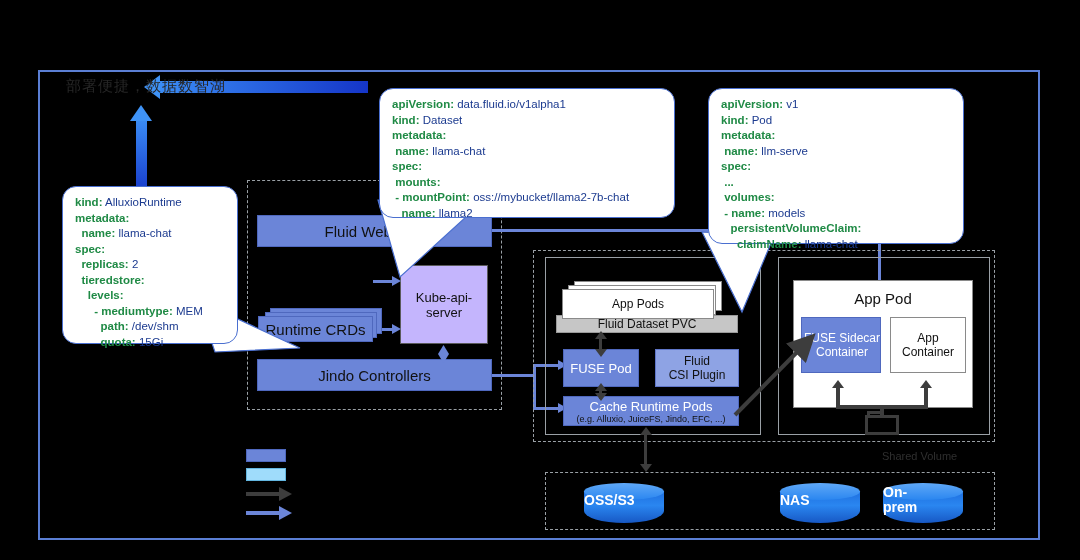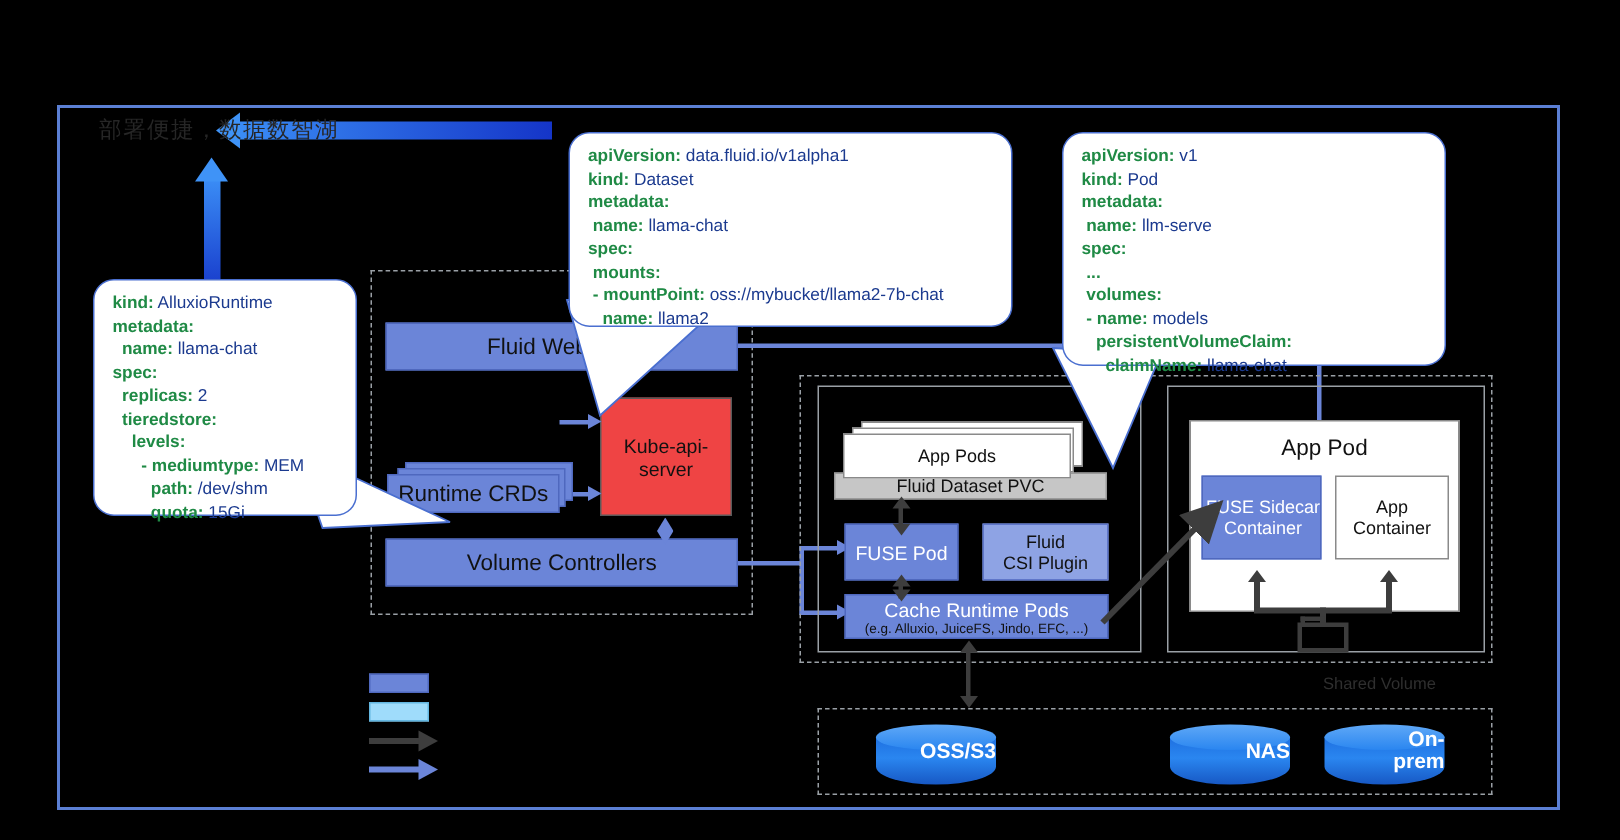--- a/index.html
+++ b/index.html
@@ -56,21 +56,21 @@
   .dashed{ position:absolute; border:1.5px dashed #9aa0a6; }
   .solid-thin{ position:absolute; border:1.5px solid #9aa0a6; }
 
   
   .box{
     position:absolute; display:flex; align-items:center; justify-content:center;
     flex-direction:column; text-align:center;
   }
   .blue{ background:#6b85d8; border:1px solid #4f68be; color:#111; }
   .blue-lt{ background:#8ea3e4; border:1px solid #5f76c9; color:#111; }
-  .white{ background:#ef4444; border:1px solid #5a5a5a; color:#111; }
+  .white{ background:#c4b5fd; border:1px solid #5a5a5a; color:#111; }
   .white2{ background:#fff; border:1px solid #8a8a8a; color:#111; }
   .gray{ background:#c6c6c6; border:1px solid #9a9a9a; color:#111; }
   .fs15{ font-size:15px; }
   .fs13{ font-size:13px; }
   .fs12{ font-size:12px; }
   .fs9{ font-size:9px; }
   .white-txt{ color:#fff; }
 
   
   .ln{ position:absolute; background:#6b85d8; }
@@ -96,21 +96,21 @@
     position:absolute; left:0; top:8px; width:80px; height:32px;
     background:linear-gradient(to bottom,#1e6fe0,#2a86f0 45%,#1758c4);
     border-radius:0 0 40px 40px / 0 0 12px 12px;
   }
   .cyl .top{
     position:absolute; left:0; top:0; width:80px; height:17px;
     background:linear-gradient(to bottom,#5fa8f7,#2a86f0);
     border-radius:50%;
   }
   .cyl .lbl{
-    position:absolute; left:0; top:10px; width:80px; text-align:right;
+    position:absolute; left:0; top:10px; width:80px; text-align:left;
     font-size:14px; color:#fff; font-weight:600; z-index:3; line-height:15px;
   }
 
   
   .lg-sw{ position:absolute; width:40px; height:13px; }
   .lg-line{ position:absolute; height:4px; }
   .lg-head{ position:absolute; width:0;height:0;
     border-top:7px solid transparent;border-bottom:7px solid transparent; }
   .lg-txt{ position:absolute; font-size:11px; color:#000; white-space:nowrap; }
 
@@ -144,21 +144,21 @@
   <div class="box blue fs15" style="left:258px;top:316px;width:115px;height:26px;">
     <span>Runtime CRDs</span>
   </div>
 
   <div class="box white fs13" style="left:400px;top:265px;width:88px;height:79px;white-space:pre-line;">
     <span>Kube-api-
 server</span>
   </div>
 
   <div class="box blue fs15" style="left:257px;top:359px;width:235px;height:32px;">
-    <span>Volume Controllers</span>
+    <span>Jindo Controllers</span>
   </div>
 
   <div class="ln" style="left:373px;top:280px;width:20px;height:2.5px;"></div>
   <div class="ah-r" style="left:392px;top:276px;"></div>
   <div class="ln" style="left:382px;top:328px;width:11px;height:2.5px;"></div>
   <div class="ah-r" style="left:392px;top:324px;"></div>
   <div class="diamond" style="left:438px;top:345px;"></div>
 
   <div class="ln" style="left:492px;top:229px;width:389px;height:3px;"></div>
   <div class="ln" style="left:878px;top:229px;width:3px;height:55px;"></div>

